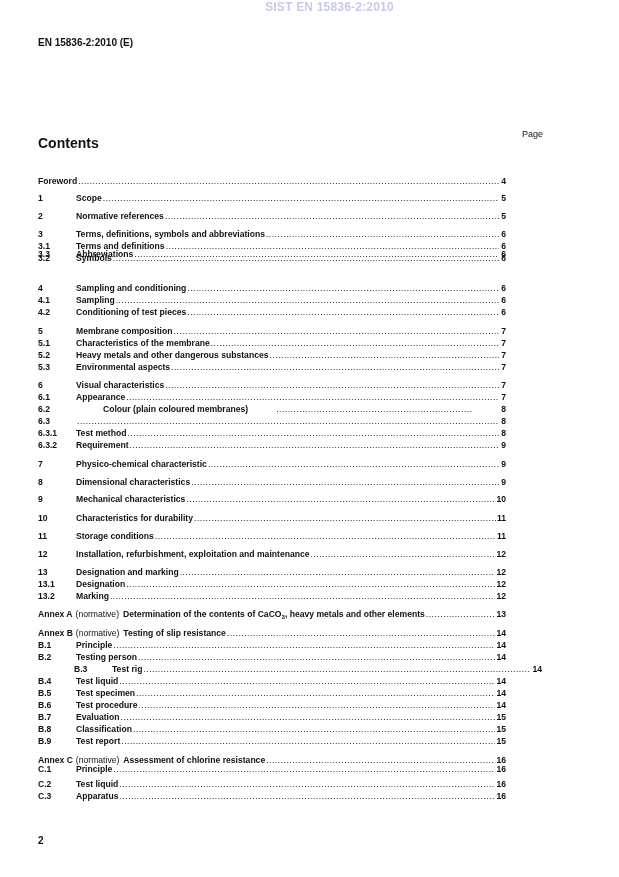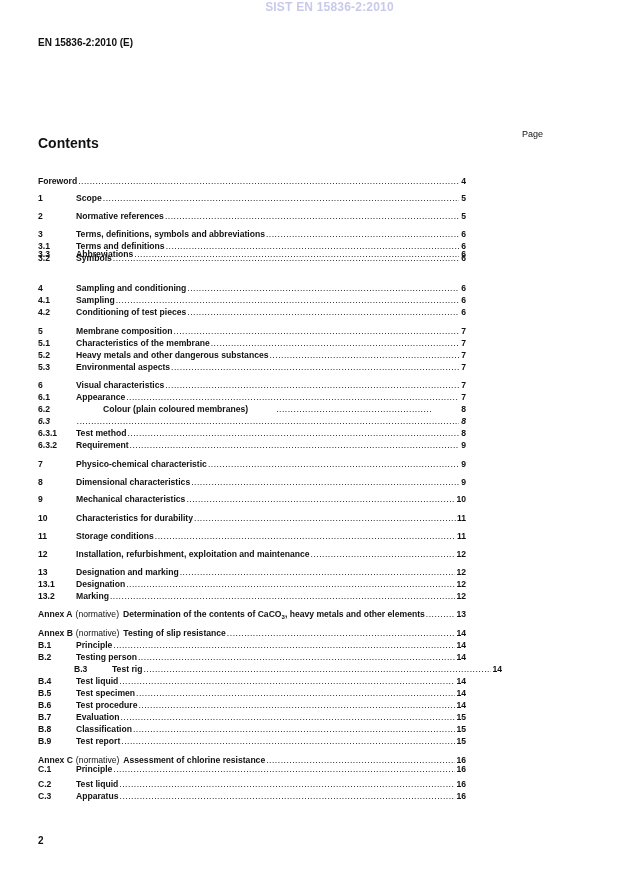--- a/index.html
+++ b/index.html
@@ -15,21 +15,21 @@
     position: absolute; top: 37px; left: 38px; font-size: 10px; font-weight: bold;
   }
   .contents-title {
     position: absolute; top: 135px; left: 38px; font-size: 14px; font-weight: bold;
   }
   .page-label {
     position: absolute; top: 129px; left: 522px; font-size: 9px;
   }
   .toc { position: absolute; left: 38px; top: 0; width: 508px; }
   .row {
-    position: absolute; left: 0; width: 428px; height: 11px;
+    position: absolute; left: 0; width: 468px; height: 11px;
     display: flex; align-items: baseline; font-size: 8.6px; font-weight: bold;
     line-height: 11px; white-space: nowrap; cursor: pointer;
   }
   .num { width: 38px; flex: 0 0 38px; }
   .title { flex: 0 0 auto; }
   .normative { font-weight: normal; margin: 0 4px 0 3px; }
   .leader {
     flex: 1 1 auto; overflow: hidden; margin: 0 1px;
     letter-spacing: 0.5px; font-weight: normal;
   }
@@ -145,21 +145,21 @@
       <span class="title">Appearance</span>
       <span class="leader"></span>
       <span class="pg">7</span>
     </div>
     <div class="row" style="top: 404px; gap: 27px;">
       <span class="num">6.2</span>
       <span class="title">Colour (plain coloured membranes)</span>
       <span class="leader"></span>
       <span class="pg">8</span>
     </div>
-    <div class="row" style="top: 416px; font-style: italic;">
+    <div class="row" style="top: 416px;">
       <span class="num">6.3</span>
       <span class="leader"></span>
       <span class="pg">8</span>
     </div>
     <div class="row" style="top: 428px;">
       <span class="num">6.3.1</span>
       <span class="title">Test method</span>
       <span class="leader"></span>
       <span class="pg">8</span>
     </div>

